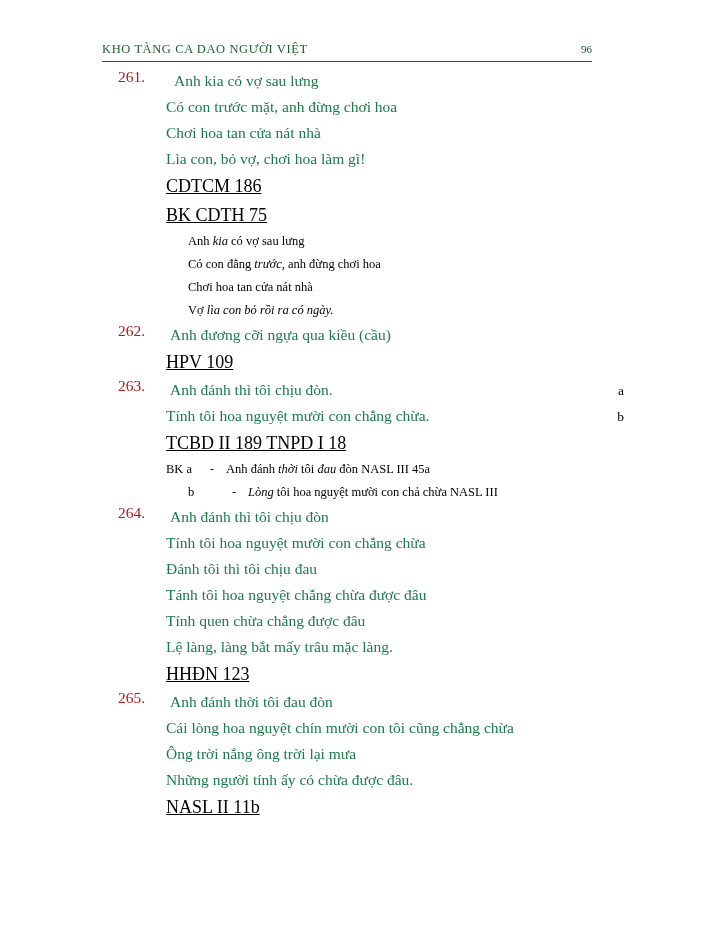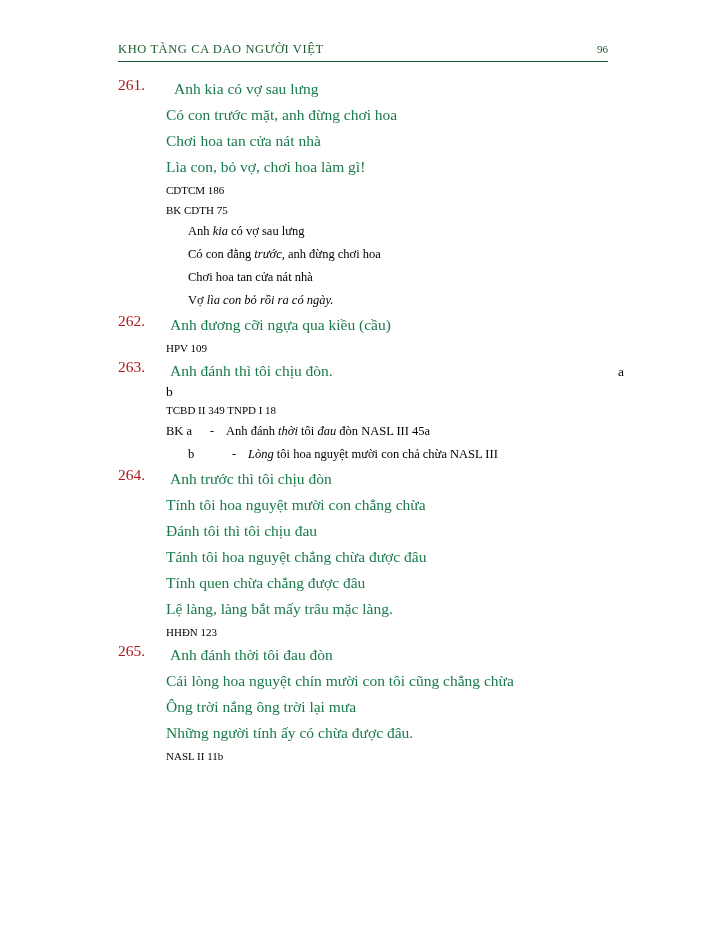--- a/index.html
+++ b/index.html
@@ -16,42 +16,42 @@
   .page {
     position: relative;
     width: 723px;
     height: 935px;
     box-sizing: border-box;
     padding: 0;
   }
   .header {
     position: absolute;
     top: 42px;
-    left: 118px;
+    left: 102px;
     width: 490px;
     display: flex;
     justify-content: space-between;
     align-items: baseline;
     border-bottom: 1.2px solid #1a5c2e;
     padding-bottom: 4px;
   }
   .header-title {
     font-family: "Liberation Serif", serif;
     font-size: 12.5px;
     letter-spacing: 0.6px;
     color: #1a5c2e;
     text-transform: uppercase;
   }
   .header-page {
     font-size: 11px;
     color: #1a5c2e;
   }
   .content {
     position: absolute;
-    top: 76px;
+    top: 68px;
     left: 118px;
     width: 510px;
   }
   .entry {
     position: relative;
   }
   .num {
     width: 48px;
     flex: 0 0 48px;
     color: #b01818;
@@ -65,23 +65,24 @@
     white-space: nowrap;
   }
   .verse.first {
     padding-left: 8px;
   }
   .verse.indent1 {
     padding-left: 4px;
   }
   .src {
     color: #000000;
-    font-size: 11px;
+    font-size: 18px;
     padding: 4px 0 4px 0;
     white-space: nowrap;
+    text-decoration: underline;
   }
   .variant {
     color: #000000;
     font-size: 12.5px;
     padding: 4px 0 4px 22px;
     white-space: nowrap;
   }
   .variant i {
   }
   .bk-row {
@@ -162,42 +163,43 @@
 
     <div class="entry">
       <div class="entry-block">
         <div class="num">263.</div>
         <div class="entry-body">
           <div class="verse-row">
             <div class="verse indent1">Anh đánh thì tôi chịu đòn.</div>
             <div class="marker-inline">a</div>
           </div>
           <div class="verse-row">
+            <div class="verse">Tính tôi hoa nguyệt mười con chẳng chừa.</div>
             <div class="marker-inline">b</div>
           </div>
-          <div class="src">TCBD II 349 TNPD I 18</div>
+          <div class="src">TCBD II 189 TNPD I 18</div>
           <div class="bk-row">
             <div class="bk-label">BK a</div>
             <div class="bk-mark">-</div>
             <div class="bk-text">Anh đánh <i>thời</i> tôi <i>đau</i> đòn NASL III 45a</div>
           </div>
           <div class="bk-row">
             <div class="bk-label" style="padding-left:22px;">b</div>
             <div class="bk-mark">-</div>
             <div class="bk-text"><i>Lòng</i> tôi hoa nguyệt mười con chả chừa NASL III</div>
           </div>
         </div>
       </div>
     </div>
 
     <div class="entry">
       <div class="entry-block">
         <div class="num">264.</div>
         <div class="entry-body">
-          <div class="verse indent1">Anh trước thì tôi chịu đòn</div>
+          <div class="verse indent1">Anh đánh thì tôi chịu đòn</div>
           <div class="verse">Tính tôi hoa nguyệt mười con chẳng chừa</div>
           <div class="verse">Đánh tôi thì tôi chịu đau</div>
           <div class="verse">Tánh tôi hoa nguyệt chẳng chừa được đâu</div>
           <div class="verse">Tính quen chừa chẳng được đâu</div>
           <div class="verse">Lệ làng, làng bắt mấy trâu mặc làng.</div>
           <div class="src">HHĐN 123</div>
         </div>
       </div>
     </div>
 

